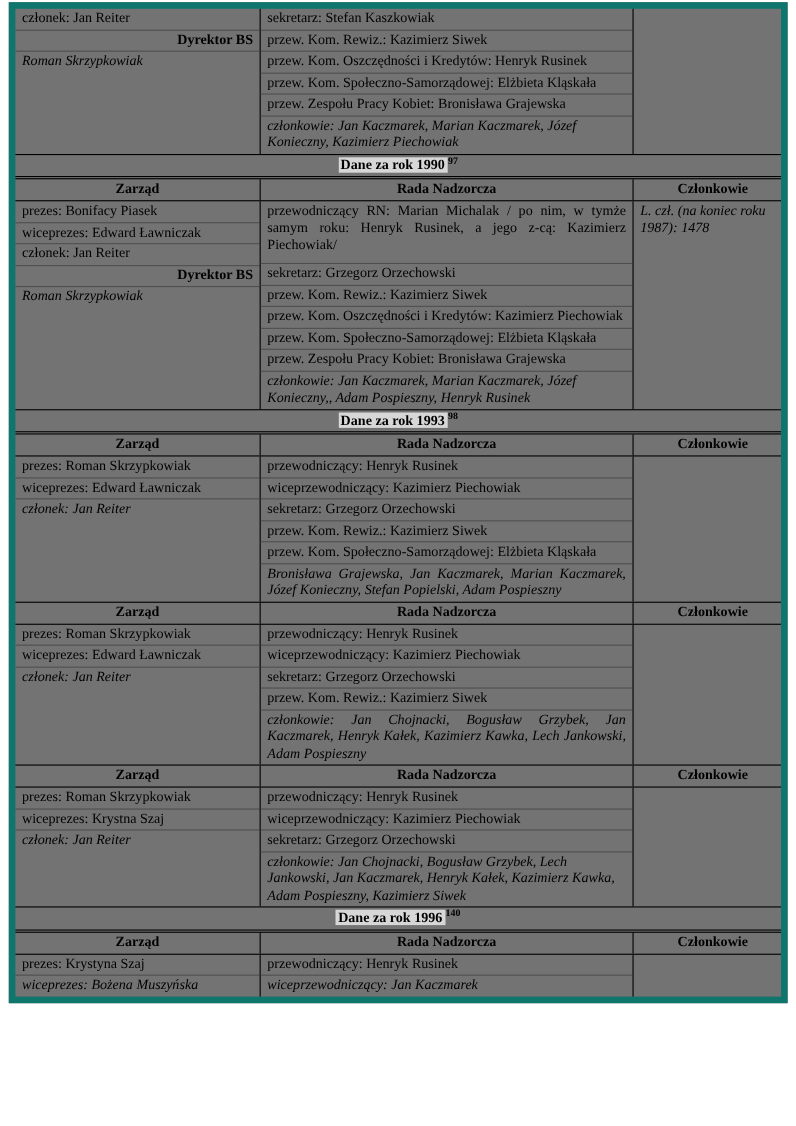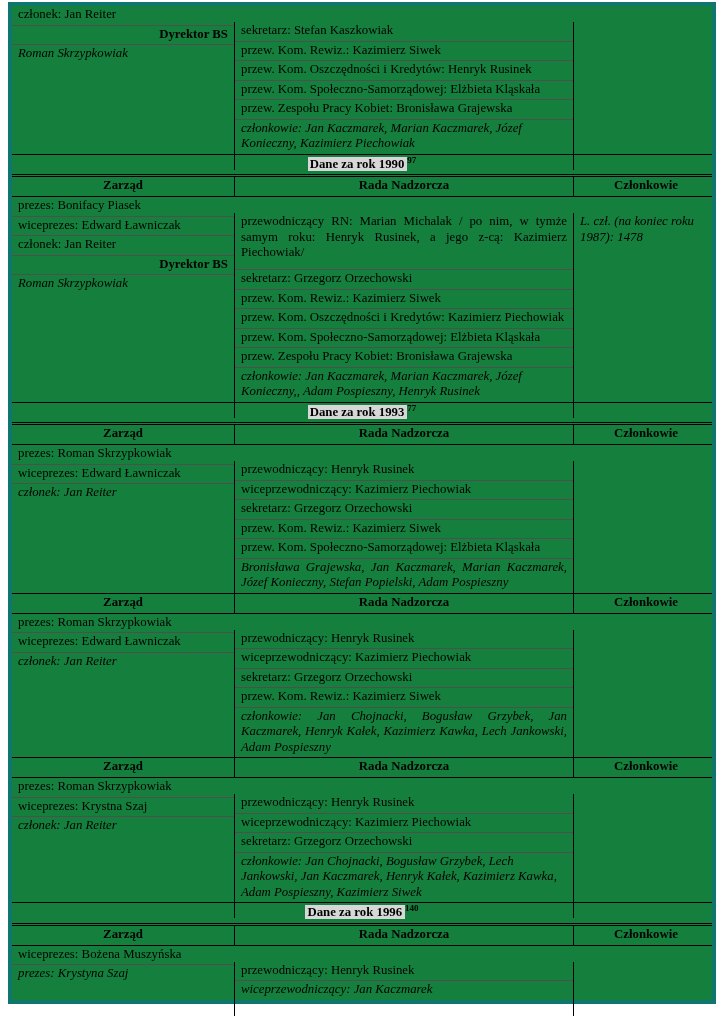--- a/index.html
+++ b/index.html
@@ -7,27 +7,27 @@
     width: 724px; height: 1024px;
     background: #ffffff;
     color: #000;
     font-family: "Liberation Serif", "DejaVu Serif", serif;
     font-size: 12.8px;
     line-height: 15.5px;
     overflow: hidden;
   }
   .doc-table {
     margin: 2px 8px 0 8px;
-    border: 4px solid #0f766e;
-    background: #15803d;
+    border: 6px solid #0f766e;
+    background: #737373;
   }
   
   .band.content { display: grid; grid-template-columns: 222px 339px 145px; }
   .col { display: flex; flex-direction: column; min-height: 100%; }
-  .col + .col { border-left: 1px solid #000; margin-top: 16px; }
+  .col + .col { border-left: 1px solid #000; }
   .cell {
     padding: 1px 6px 2px 6px;
     border-bottom: 1px solid #4f4f4f;
     min-height: 19px;
   }
   .col > .cell:last-child { border-bottom: none; flex: 1 1 auto; font-style: italic; }
   .bc { font-weight: bold; text-align: right; }   
   .jst { text-align: justify; }
   .span3 { min-height: 57px; }
   
@@ -101,21 +101,21 @@
       <div class="cell jst">przew. Kom. Społeczno-Samorządowej: Elżbieta Kląskała</div>
       <div class="cell">przew. Zespołu Pracy Kobiet: Bronisława Grajewska</div>
       <div class="cell">członkowie: Jan Kaczmarek, Marian Kaczmarek, Józef Konieczny,, Adam Pospieszny, Henryk Rusinek</div>
     </div>
     <div class="col">
       <div class="cell">L. czł. (na koniec roku 1987): 1478</div>
     </div>
   </div>
 
   <div class="band sechead">
-    <span class="hl">Dane za rok 1993</span><sup>77</sup>
+    <span class="hl">Dane za rok 1993</span><sup>98</sup>
   </div>
   <div class="band colhead">
     <div class="hcell">Zarząd</div>
     <div class="hcell">Rada Nadzorcza</div>
     <div class="hcell">Członkowie</div>
   </div>
   <div class="band content">
     <div class="col">
       <div class="cell">prezes: Roman Skrzypkowiak</div>
       <div class="cell">wiceprezes: Edward Ławniczak</div>
@@ -182,22 +182,22 @@
   <div class="band sechead">
     <span class="hl">Dane za rok 1996</span><sup>140</sup>
   </div>
   <div class="band colhead">
     <div class="hcell">Zarząd</div>
     <div class="hcell">Rada Nadzorcza</div>
     <div class="hcell">Członkowie</div>
   </div>
   <div class="band content">
     <div class="col">
+      <div class="cell">prezes: Krystyna Szaj</div>
       <div class="cell">wiceprezes: Bożena Muszyńska</div>
-      <div class="cell">prezes: Krystyna Szaj</div>
     </div>
     <div class="col">
       <div class="cell">przewodniczący: Henryk Rusinek</div>
       <div class="cell">wiceprzewodniczący: Jan Kaczmarek</div>
     </div>
     <div class="col">
       <div class="cell"></div>
     </div>
   </div>
 

